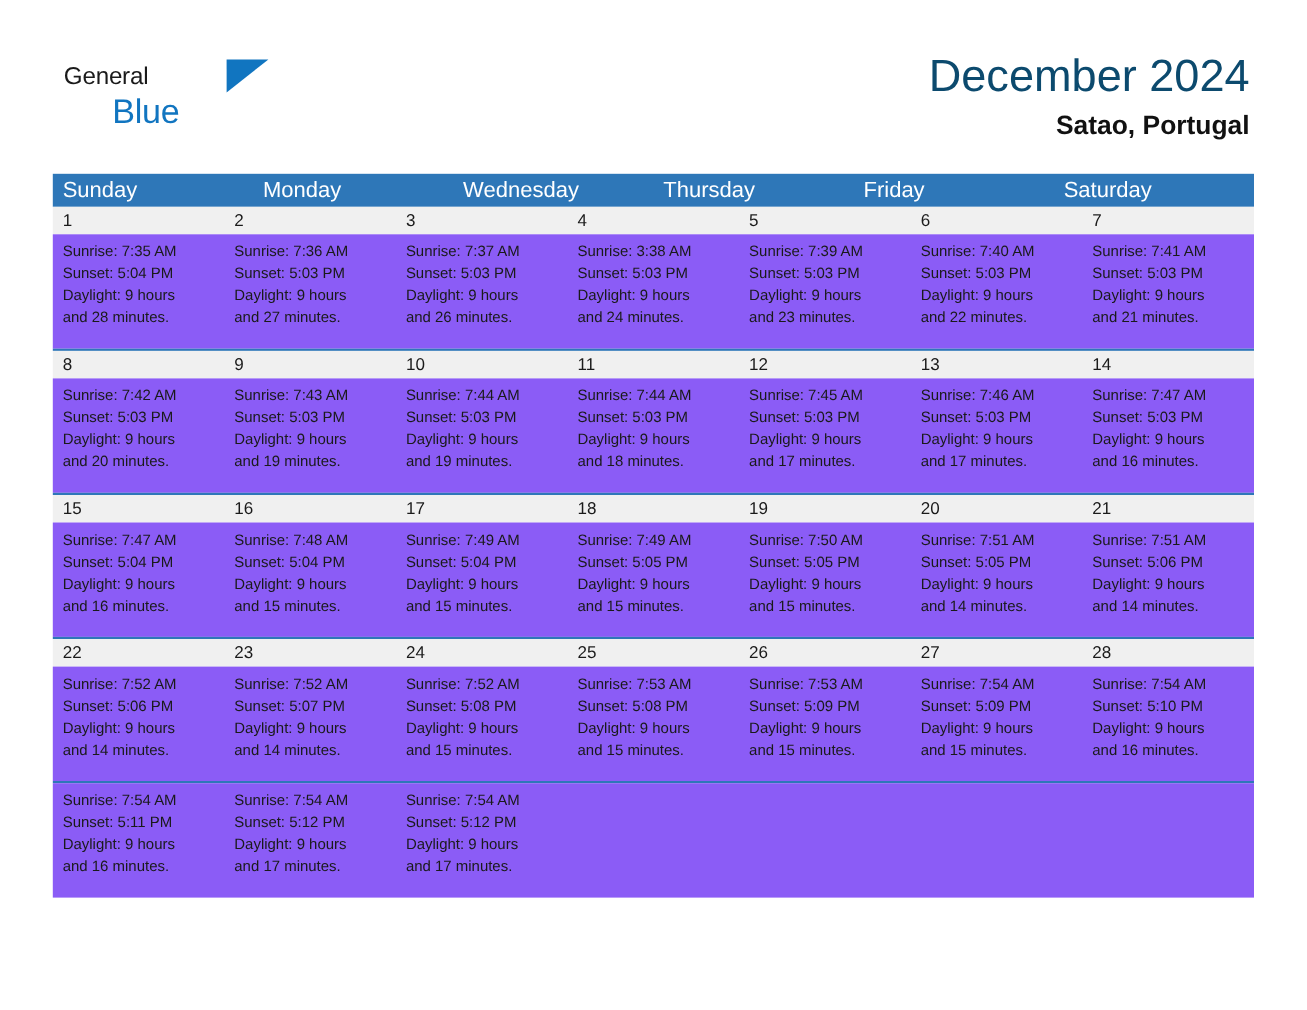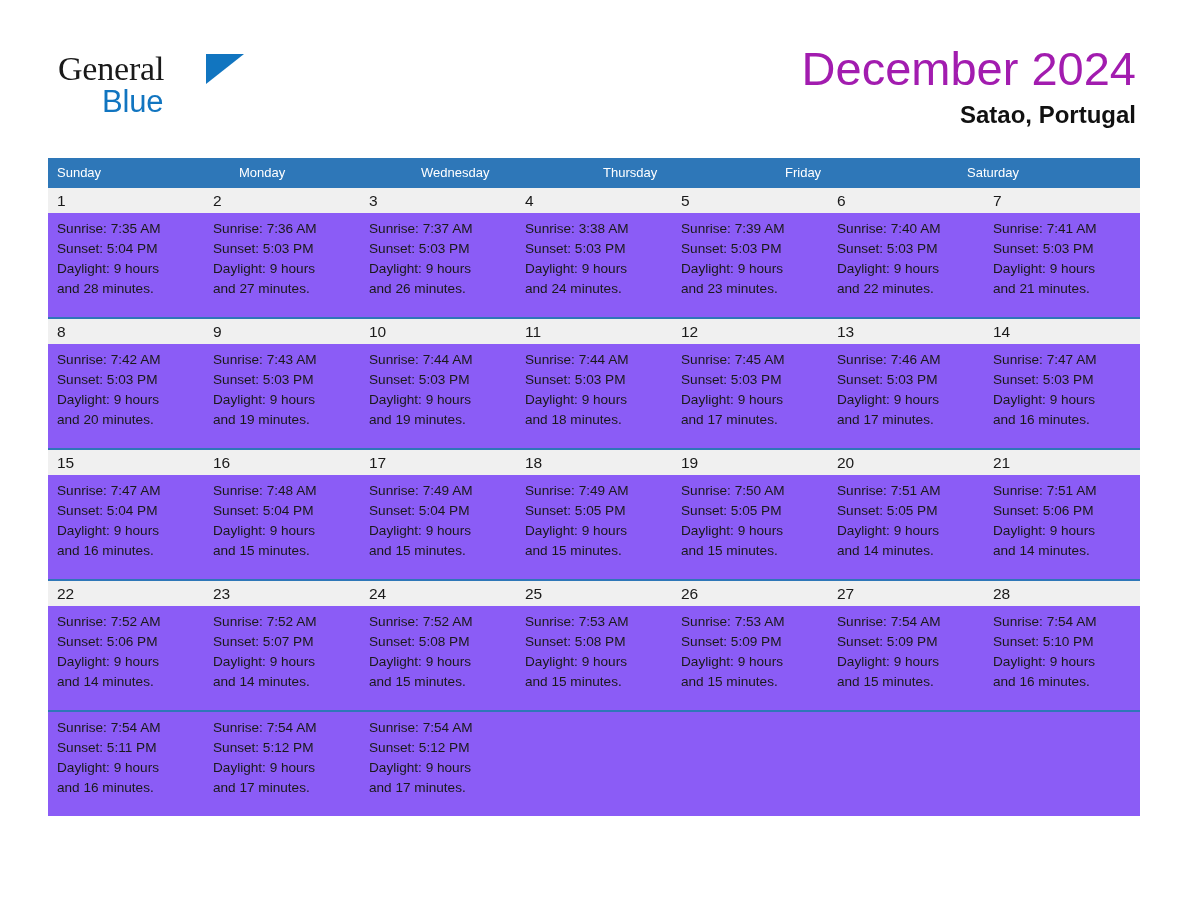--- a/index.html
+++ b/index.html
@@ -28,25 +28,25 @@
     box-sizing: border-box;
   }
   .logo {
     position: absolute;
     left: 58px;
     top: 52px;
     width: 200px;
     height: 70px;
   }
   .logo-general {
-    font-size: 34px;
+    font-size: 22px;
     color: #1a1a1a;
     letter-spacing: -0.2px;
     line-height: 34px;
-    font-family: Liberation Serif, serif;
+    font-family: Liberation Sans, sans-serif;
   }
   .logo-blue {
     font-size: 31px;
     color: #1175c0;
     letter-spacing: -0.2px;
     line-height: 32px;
     margin-left: 44px;
     font-family: "Liberation Sans", sans-serif;
   }
   .logo-triangle {
@@ -58,22 +58,22 @@
     border-left: 38px solid #1175c0;
     border-bottom: 30px solid transparent;
   }
   .title-block {
     position: absolute;
     right: 52px;
     top: 44px;
     text-align: right;
   }
   .month-title {
-    font-size: 47px;
-    color: #a21caf;
+    font-size: 41px;
+    color: #0c4a6e;
     line-height: 50px;
     white-space: nowrap;
     margin-left: 44px;
   }
   .location {
     font-size: 24px;
     color: #111111;
     line-height: 32px;
     margin-top: 5px;
     white-space: nowrap;
@@ -88,21 +88,21 @@
     width: 1092px;
   }
   .weekday-row {
     display: flex;
     background: #2e77b8;
     height: 30px;
   }
   .weekday {
     flex: 1 1 0;
     color: #ffffff;
-    font-size: 13px;
+    font-size: 20px;
     line-height: 30px;
     padding-left: 9px;
     box-sizing: border-box;
     overflow: hidden;
     white-space: nowrap;
   }
 
   .week {
     position: relative;
   }

